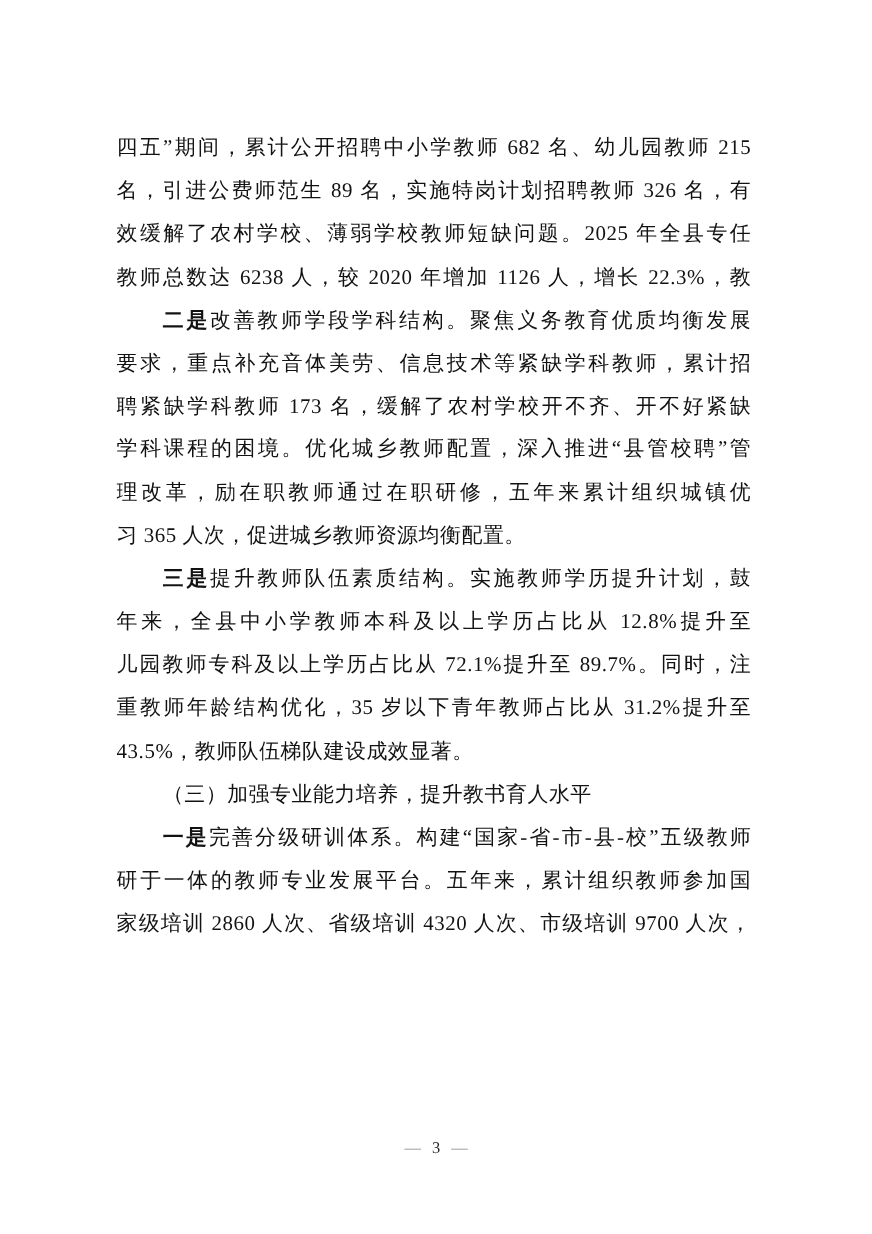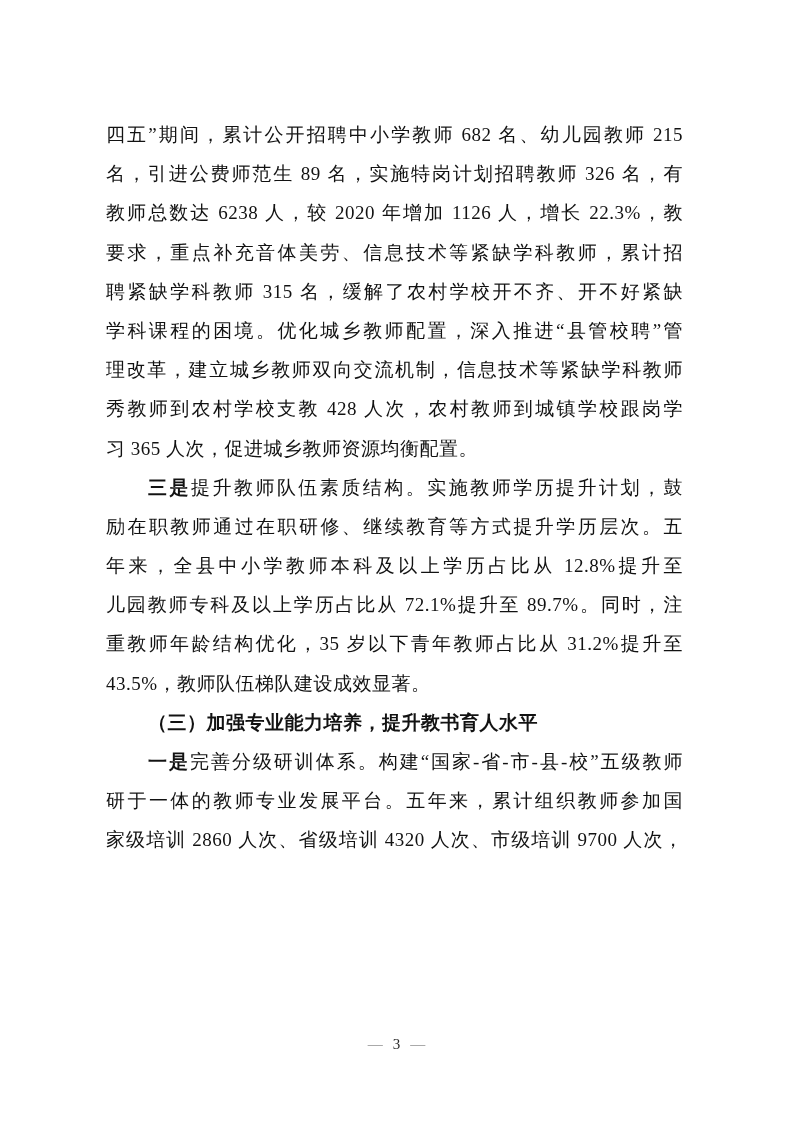--- a/index.html
+++ b/index.html
@@ -22,21 +22,21 @@
     height: 39.2px;
     line-height: 39.2px;
     font-size: 19px;
     text-align: justify;
     text-align-last: justify;
     overflow: hidden;
     letter-spacing: 0.5px;
   }
   .line.no-stretch { text-align-last: left; }
   .line.indent { text-indent: 42px; }
-  .line.heading { font-weight: bold; }
+  .line.heading { font-weight: normal; }
   .lead { font-weight: bold; }
   .footer {
     position: absolute;
     top: 1033px;
     left: 0;
     width: 100%;
     text-align: center;
     font-size: 15px;
     line-height: 22px;
     color: #2a2a2a;
@@ -45,29 +45,29 @@
 </style>
 </head>
 <body>
 
 <div class="page">
 
   <div class="content">
 
   <div class="line"><span class="lead"></span><span>四五”期间，累计公开招聘中小学教师 682 名、幼儿园教师 215</span></div>
       <div class="line"><span class="lead"></span><span>名，引进公费师范生 89 名，实施特岗计划招聘教师 326 名，有</span></div>
+      <div class="line"><span class="lead"></span><span>效缓解了农村学校、薄弱学校教师短缺问题。2025 年全县专任</span></div>
       <div class="line"><span class="lead"></span><span>教师总数达 6238 人，较 2020 年增加 1126 人，增长 22.3%，教</span></div>
+      <div class="line indent"><span class="lead">二是</span><span>改善教师学段学科结构。聚焦义务教育优质均衡发展</span></div>
       <div class="line"><span class="lead"></span><span>要求，重点补充音体美劳、信息技术等紧缺学科教师，累计招</span></div>
-      <div class="line"><span class="lead"></span><span>聘紧缺学科教师 315 名，缓解了农村学校开不齐、开不好紧缺</span></div>
+      <div class="line"><span class="lead"></span><span>聘紧缺学科教师 173 名，缓解了农村学校开不齐、开不好紧缺</span></div>
       <div class="line"><span class="lead"></span><span>学科课程的困境。优化城乡教师配置，深入推进“县管校聘”管</span></div>
-      <div class="line"><span class="lead"></span><span>理改革，建立城乡教师双向交流机制，信息技术等紧缺学科教师</span></div>
-      <div class="line"><span class="lead"></span><span>秀教师到农村学校支教 428 人次，农村教师到城镇学校跟岗学</span></div>
+      <div class="line"><span class="lead"></span><span>理改革，励在职教师通过在职研修，五年来累计组织城镇优</span></div>
       <div class="line no-stretch"><span class="lead"></span><span>习 365 人次，促进城乡教师资源均衡配置。</span></div>
       <div class="line indent"><span class="lead">三是</span><span>提升教师队伍素质结构。实施教师学历提升计划，鼓</span></div>
-      <div class="line"><span class="lead"></span><span>励在职教师通过在职研修、继续教育等方式提升学历层次。五</span></div>
       <div class="line"><span class="lead"></span><span>年来，全县中小学教师本科及以上学历占比从 12.8%提升至</span></div>
       <div class="line"><span class="lead"></span><span>儿园教师专科及以上学历占比从 72.1%提升至 89.7%。同时，注</span></div>
       <div class="line"><span class="lead"></span><span>重教师年龄结构优化，35 岁以下青年教师占比从 31.2%提升至</span></div>
       <div class="line no-stretch"><span class="lead"></span><span>43.5%，教师队伍梯队建设成效显著。</span></div>
       <div class="line indent no-stretch heading"><span class="lead"></span><span>（三）加强专业能力培养，提升教书育人水平</span></div>
       <div class="line indent"><span class="lead">一是</span><span>完善分级研训体系。构建“国家-省-市-县-校”五级教师</span></div>
       <div class="line"><span class="lead"></span><span>研于一体的教师专业发展平台。五年来，累计组织教师参加国</span></div>
       <div class="line"><span class="lead"></span><span>家级培训 2860 人次、省级培训 4320 人次、市级培训 9700 人次，</span></div>
     </div>
 

